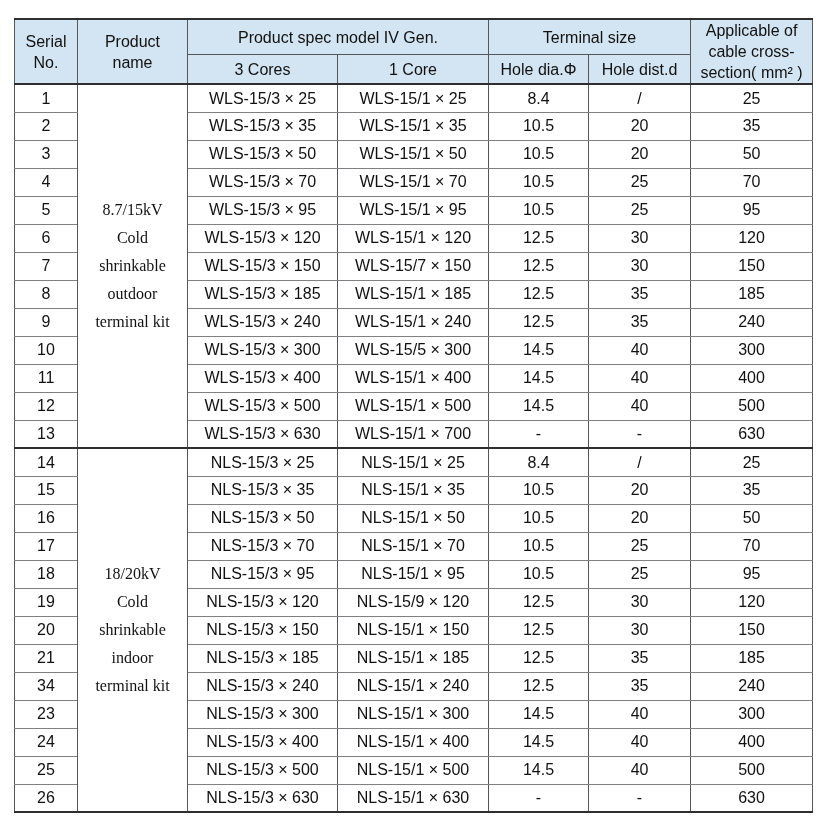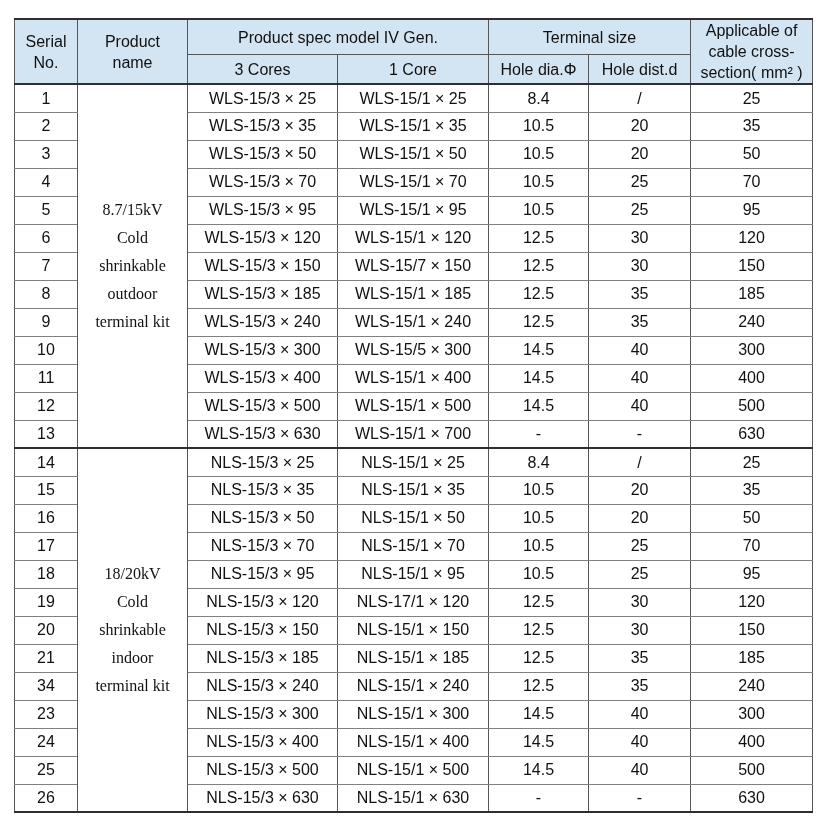--- a/index.html
+++ b/index.html
@@ -248,21 +248,21 @@
           <td>18</td>
           <td>NLS-15/3 × 95</td>
           <td>NLS-15/1 × 95</td>
           <td>10.5</td>
           <td>25</td>
           <td>95</td>
         </tr>
         <tr>
           <td>19</td>
           <td>NLS-15/3 × 120</td>
-          <td>NLS-17/1 × 120</td>
+          <td>NLS-15/9 × 120</td>
           <td>12.5</td>
           <td>30</td>
           <td>120</td>
         </tr>
         <tr>
           <td>20</td>
           <td>NLS-15/3 × 150</td>
           <td>NLS-15/1 × 150</td>
           <td>12.5</td>
           <td>30</td>

